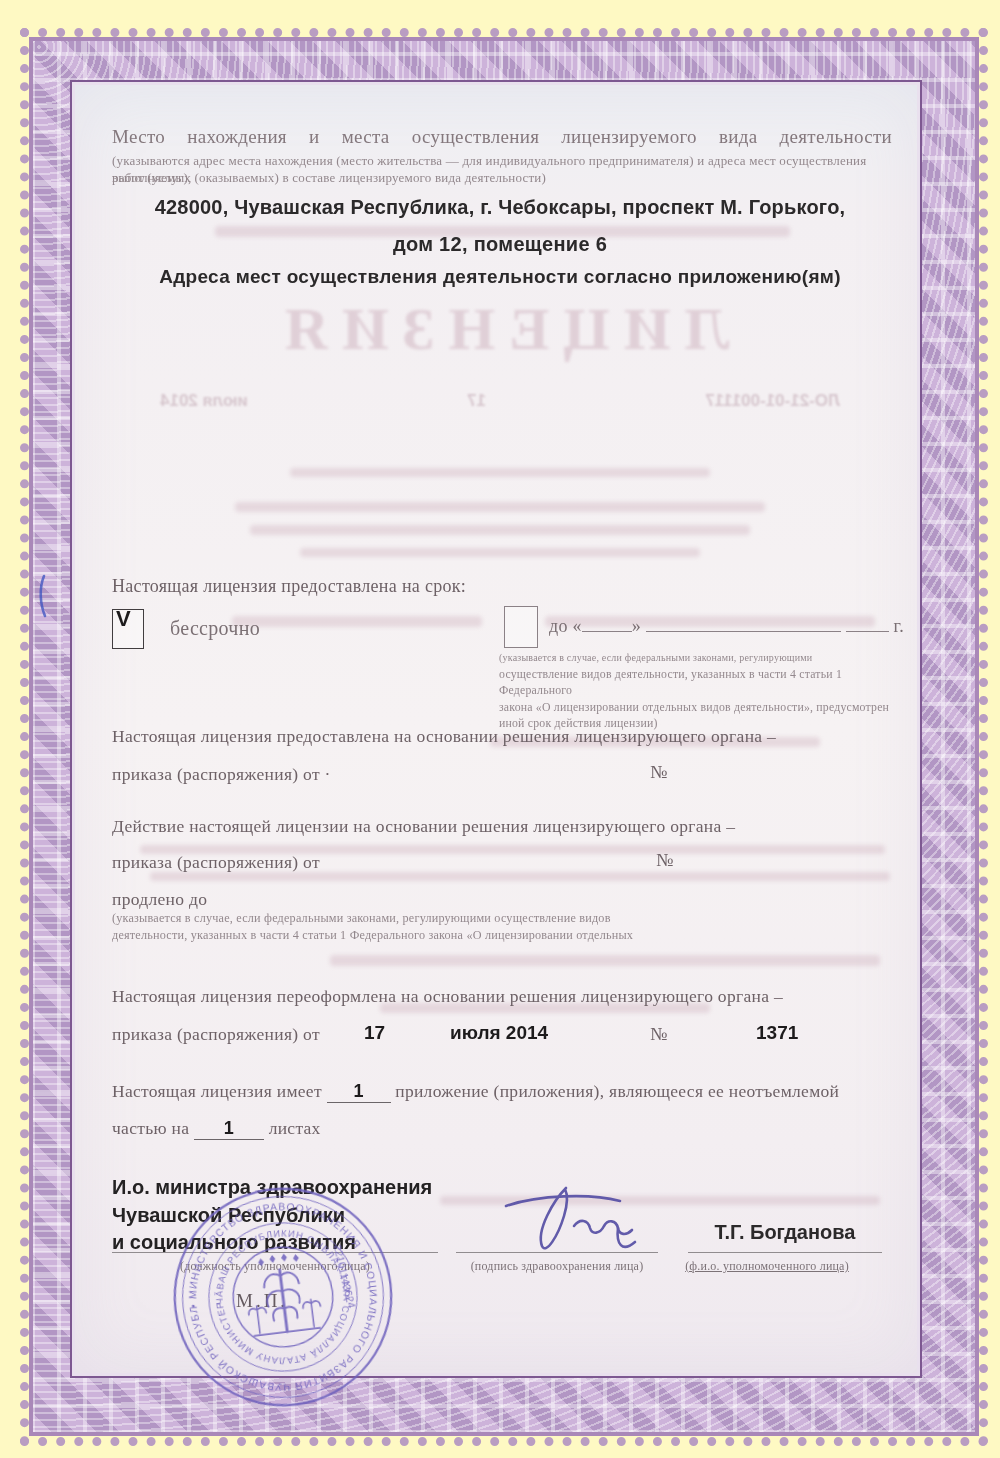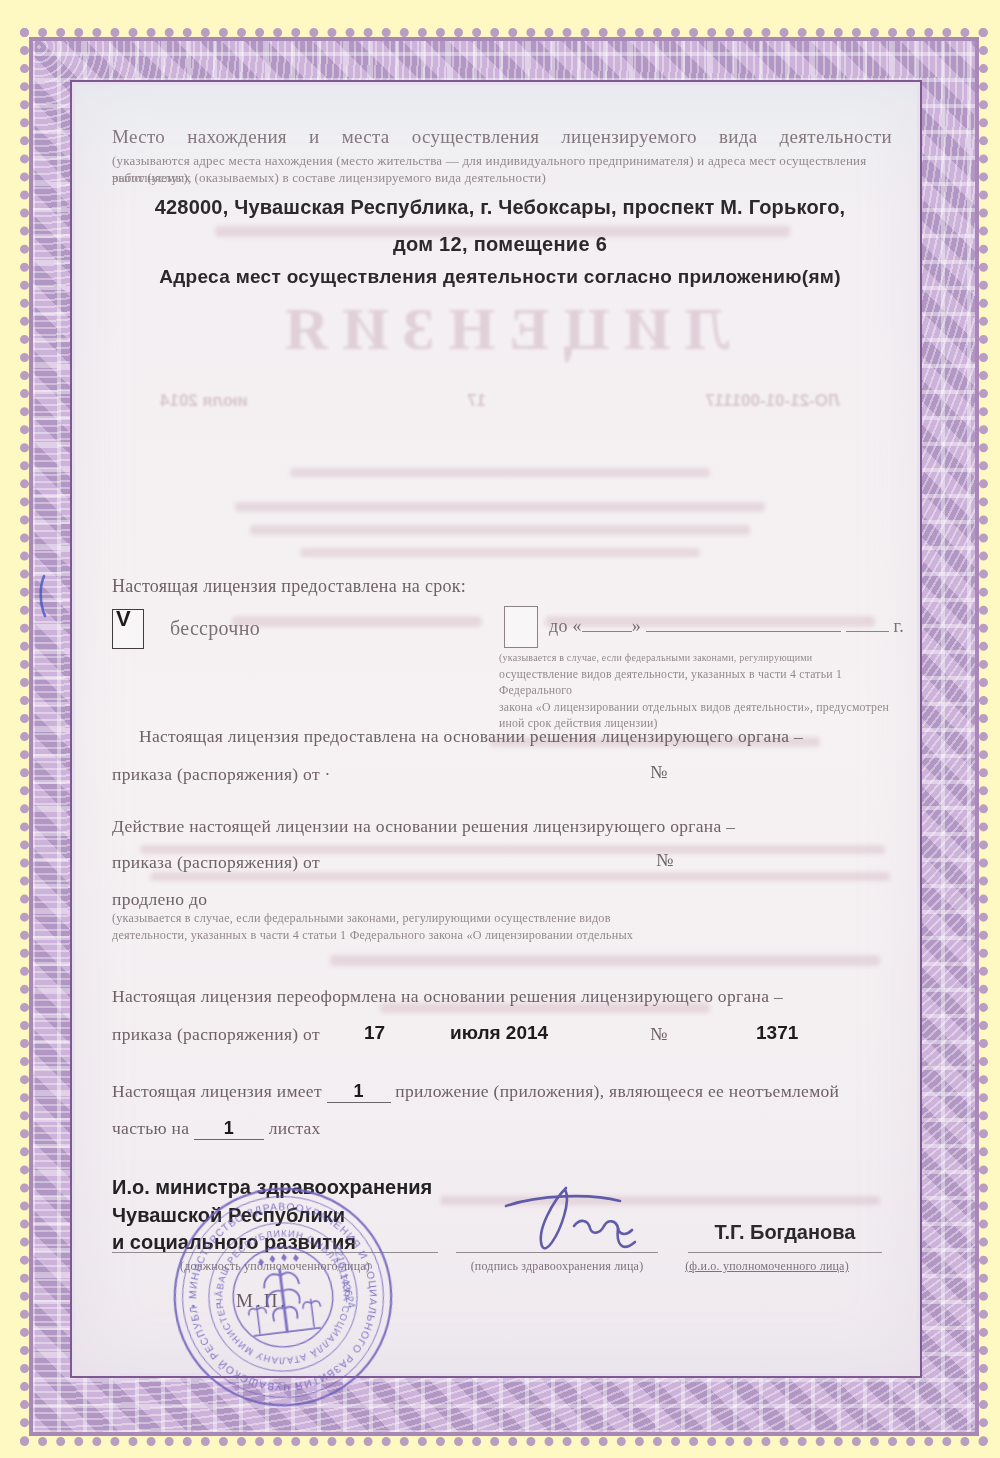--- a/index.html
+++ b/index.html
@@ -84,21 +84,21 @@
     <span class="blank" style="width:43px;"></span>
     <span>г.</span>
   </div>
   <div style="position:absolute;left:499px;top:650px;width:400px;">
     <div class="sm" style="font-size:10px;line-height:16.2px;">(указывается в случае, если федеральными законами, регулирующими</div>
     <div class="sm" style="font-size:11.8px;line-height:16.2px;">осуществление видов деятельности, указанных в части 4 статьи 1 Федерального</div>
     <div class="sm" style="font-size:11.8px;line-height:16.2px;">закона «О лицензировании отдельных видов деятельности», предусмотрен</div>
     <div class="sm" style="font-size:11.8px;line-height:16.2px;">иной срок действия лицензии)</div>
   </div>
 
-  <div class="t" style="left:112px;top:726px;width:790px;margin-left:27px;">Настоящая лицензия предоставлена на основании решения лицензирующего органа –</div>
+  <div class="t" style="left:112px;top:726px;width:790px;">Настоящая лицензия предоставлена на основании решения лицензирующего органа –</div>
   <div class="t" style="left:112px;top:764px;">приказа (распоряжения)  от ·</div>
   <div class="t" style="left:650px;top:762px;font-size:18px;">№</div>
 
   <div class="t" style="left:112px;top:816px;width:790px;">Действие настоящей лицензии на основании решения лицензирующего органа –</div>
   <div class="t" style="left:112px;top:852px;">приказа (распоряжения)  от</div>
   <div class="t" style="left:656px;top:850px;font-size:18px;">№</div>
   <div class="t" style="left:112px;top:889px;">продлено до</div>
   <div style="position:absolute;left:112px;top:910px;width:580px;">
     <div class="sm" style="font-size:12.2px;line-height:16.6px;">(указывается в случае, если федеральными законами, регулирующими осуществление видов</div>
     <div class="sm" style="font-size:12.2px;line-height:16.6px;">деятельности, указанных в части 4 статьи 1 Федерального закона «О лицензировании отдельных</div>

